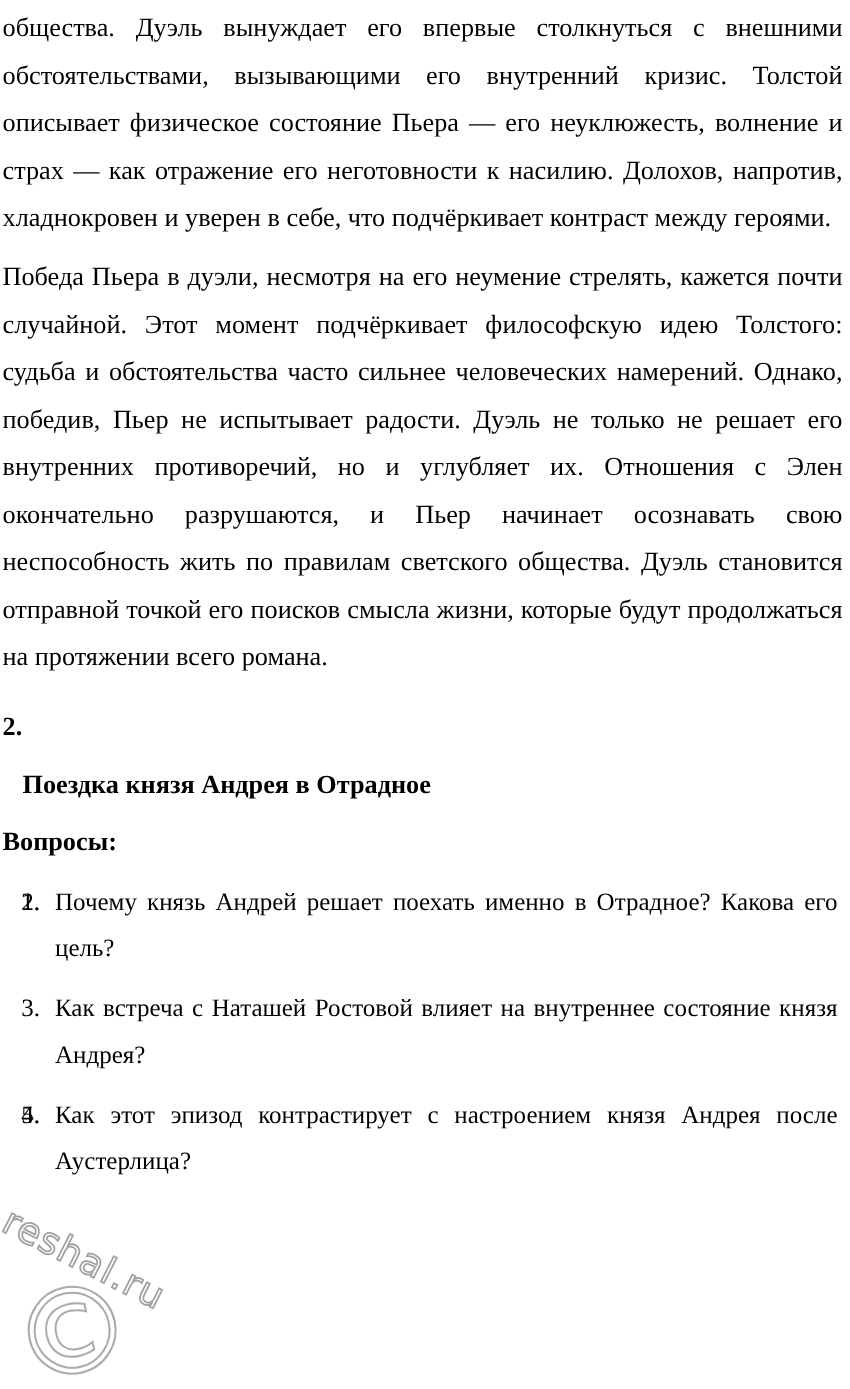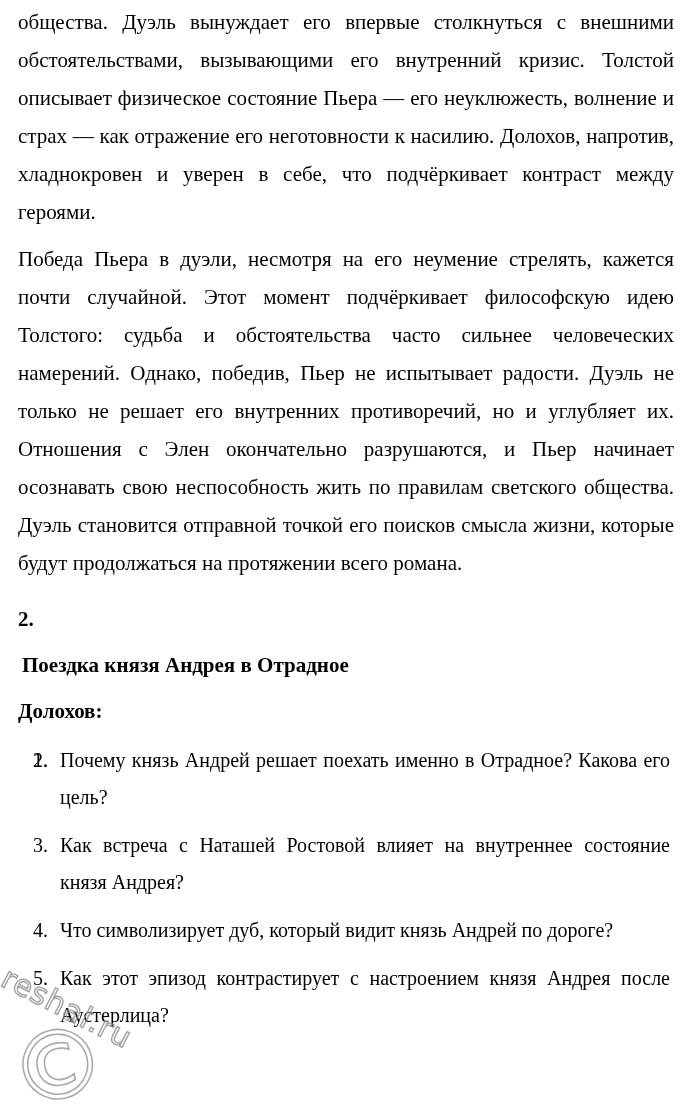--- a/index.html
+++ b/index.html
@@ -9,38 +9,38 @@
     background: #ffffff;
     color: #000000;
     font-family: "Liberation Serif", serif;
     overflow: hidden;
     position: relative;
   }
   .page {
     position: relative;
     width: 680px;
     height: 1111px;
-    padding: 3px 6px 0 18px;
+    padding: 3px 6px 0 2px;
     box-sizing: border-box;
     overflow: hidden;
   }
   .par {
     font-size: 21px;
     line-height: 38px;
     text-align: justify;
     margin: 0 0 9px 0;
   }
   .heading {
     font-size: 21px;
     line-height: 38px;
     font-weight: bold;
     text-align: left;
   }
   .section-number { margin: 18px 0 8px 0; }
-  .section-title  { margin: 0 0 8px 4px; }
+  .section-title  { margin: 0 0 8px 16px; }
   .questions-heading { margin: 0; }
   ol.questions {
     list-style: none;
     margin: 12px 0 0 0;
     padding: 0 4px 0 42px;
   }
   ol.questions li {
     position: relative;
     font-size: 20px;
     line-height: 37px;
@@ -93,37 +93,36 @@
 <div class="page">
 
   <p class="par">общества. Дуэль вынуждает его впервые столкнуться с внешними обстоятельствами, вызывающими его внутренний кризис. Толстой описывает физическое состояние Пьера — его неуклюжесть, волнение и страх — как отражение его неготовности к насилию. Долохов, напротив, хладнокровен и уверен в себе, что подчёркивает контраст между героями.</p>
 
   <p class="par">Победа Пьера в дуэли, несмотря на его неумение стрелять, кажется почти случайной. Этот момент подчёркивает философскую идею Толстого: судьба и обстоятельства часто сильнее человеческих намерений. Однако, победив, Пьер не испытывает радости. Дуэль не только не решает его внутренних противоречий, но и углубляет их. Отношения с Элен окончательно разрушаются, и Пьер начинает осознавать свою неспособность жить по правилам светского общества. Дуэль становится отправной точкой его поисков смысла жизни, которые будут продолжаться на протяжении всего романа.</p>
 
   <div class="heading section-number">2.</div>
 
   <div class="heading section-title">Поездка князя Андрея в Отрадное</div>
 
-  <div class="heading questions-heading">Долохов:</div>
+  <div class="heading questions-heading">Вопросы:</div>
 
   <ol class="questions">
     <li>
       <span class="q-num">1.</span>
     </li>
     <li>
       <span class="q-num">2.</span>
       <span>Почему князь Андрей решает поехать именно в Отрадное? Какова его цель?</span>
     </li>
     <li>
       <span class="q-num">3.</span>
       <span>Как встреча с Наташей Ростовой влияет на внутреннее состояние князя Андрея?</span>
     </li>
     <li>
       <span class="q-num">4.</span>
-      <span>Что символизирует дуб, который видит князь Андрей по дороге?</span>
     </li>
     <li>
       <span class="q-num">5.</span>
       <span>Как этот эпизод контрастирует с настроением князя Андрея после Аустерлица?</span>
     </li>
   </ol>
 
   <div class="watermark">
     <span class="wm-text">reshal.ru</span>
     <span class="wm-copyright">©</span>

